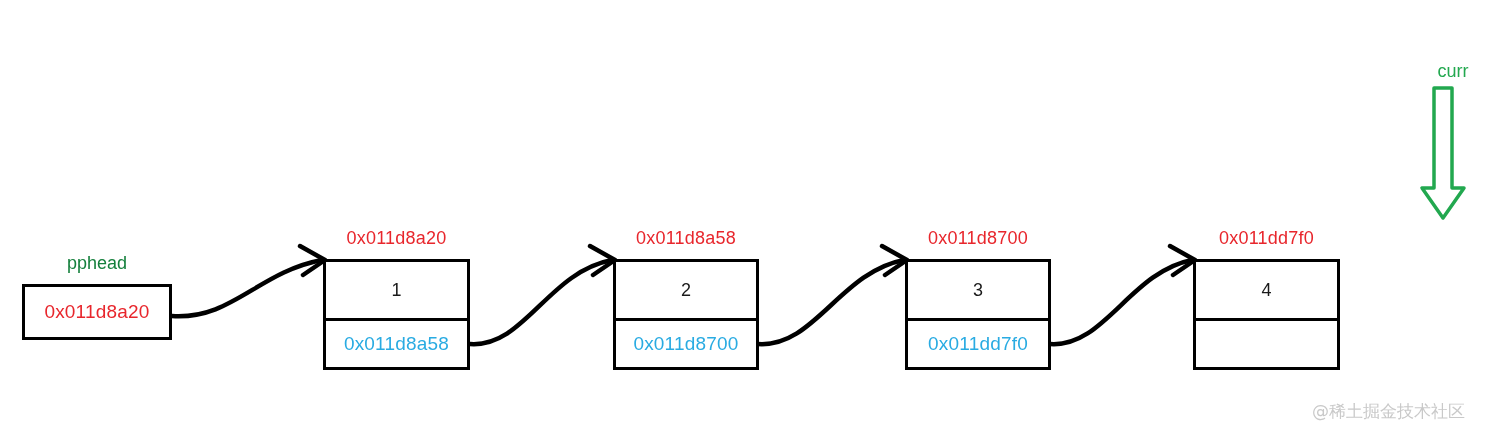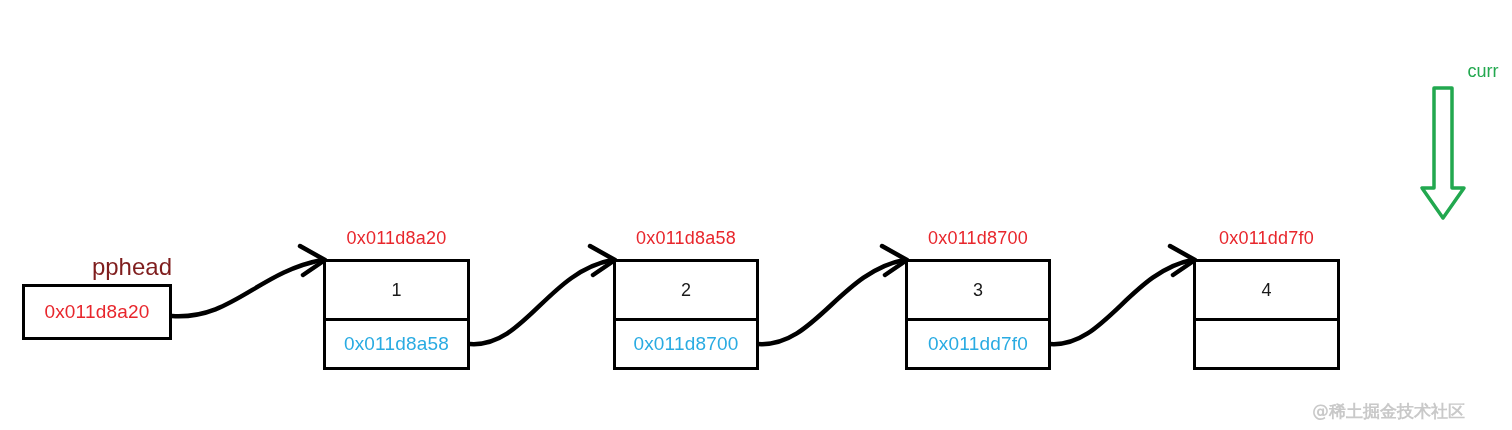--- a/index.html
+++ b/index.html
@@ -38,24 +38,24 @@
     justify-content: center;
   }
   .ptr-box-value {
     font-size: 19px;
     color: #e8262c;
     letter-spacing: 0.2px;
     white-space: nowrap;
   }
   .ptr-label {
     position: absolute;
-    font-size: 24px;
-    color: #7f1d1d;
+    font-size: 18px;
+    color: #15803d;
     white-space: nowrap;
-    text-align: right;
+    text-align: center;
   }
   
   .node {
     position: absolute;
     box-sizing: border-box;
     border: 3px solid #000000;
     background: #ffffff;
     display: flex;
     flex-direction: column;
   }
@@ -155,21 +155,21 @@
   <div class="node" style="left:905px; top:259px; width:146px; height:111px;">
     <div class="node-data">3</div>
     <div class="node-next">0x011dd7f0</div>
   </div>
 
   <div class="node-addr" style="left:1193px; top:228px; width:147px;">0x011dd7f0</div>
   <div class="node" style="left:1193px; top:259px; width:147px; height:111px;">
     <div class="node-data">4</div>
   </div>
 
-  <div class="curr-label" style="left:1453px; top:61px; width:60px; text-align:center;">curr</div>
+  <div class="curr-label" style="left:1423px; top:61px; width:60px; text-align:center;">curr</div>
 
   <svg id="curr-arrow" style="left:1418px; top:84px;" width="50" height="140" viewBox="0 0 50 140" xmlns="http://www.w3.org/2000/svg">
     <polygon points="16,4 34,4 34,104 46,104 25,134 4,104 16,104" fill="none" stroke="#22a84f" stroke-width="3.5" stroke-linejoin="round" stroke-linecap="round"></polygon>
   </svg>
 
-  <div class="watermark" style="left:1312px; top:400px;font-weight:bold;">@稀土掘金技术社区</div>
+  <div class="watermark" style="left:1312px; top:400px;">@稀土掘金技术社区</div>
 
 </div>
 
 </body></html>

